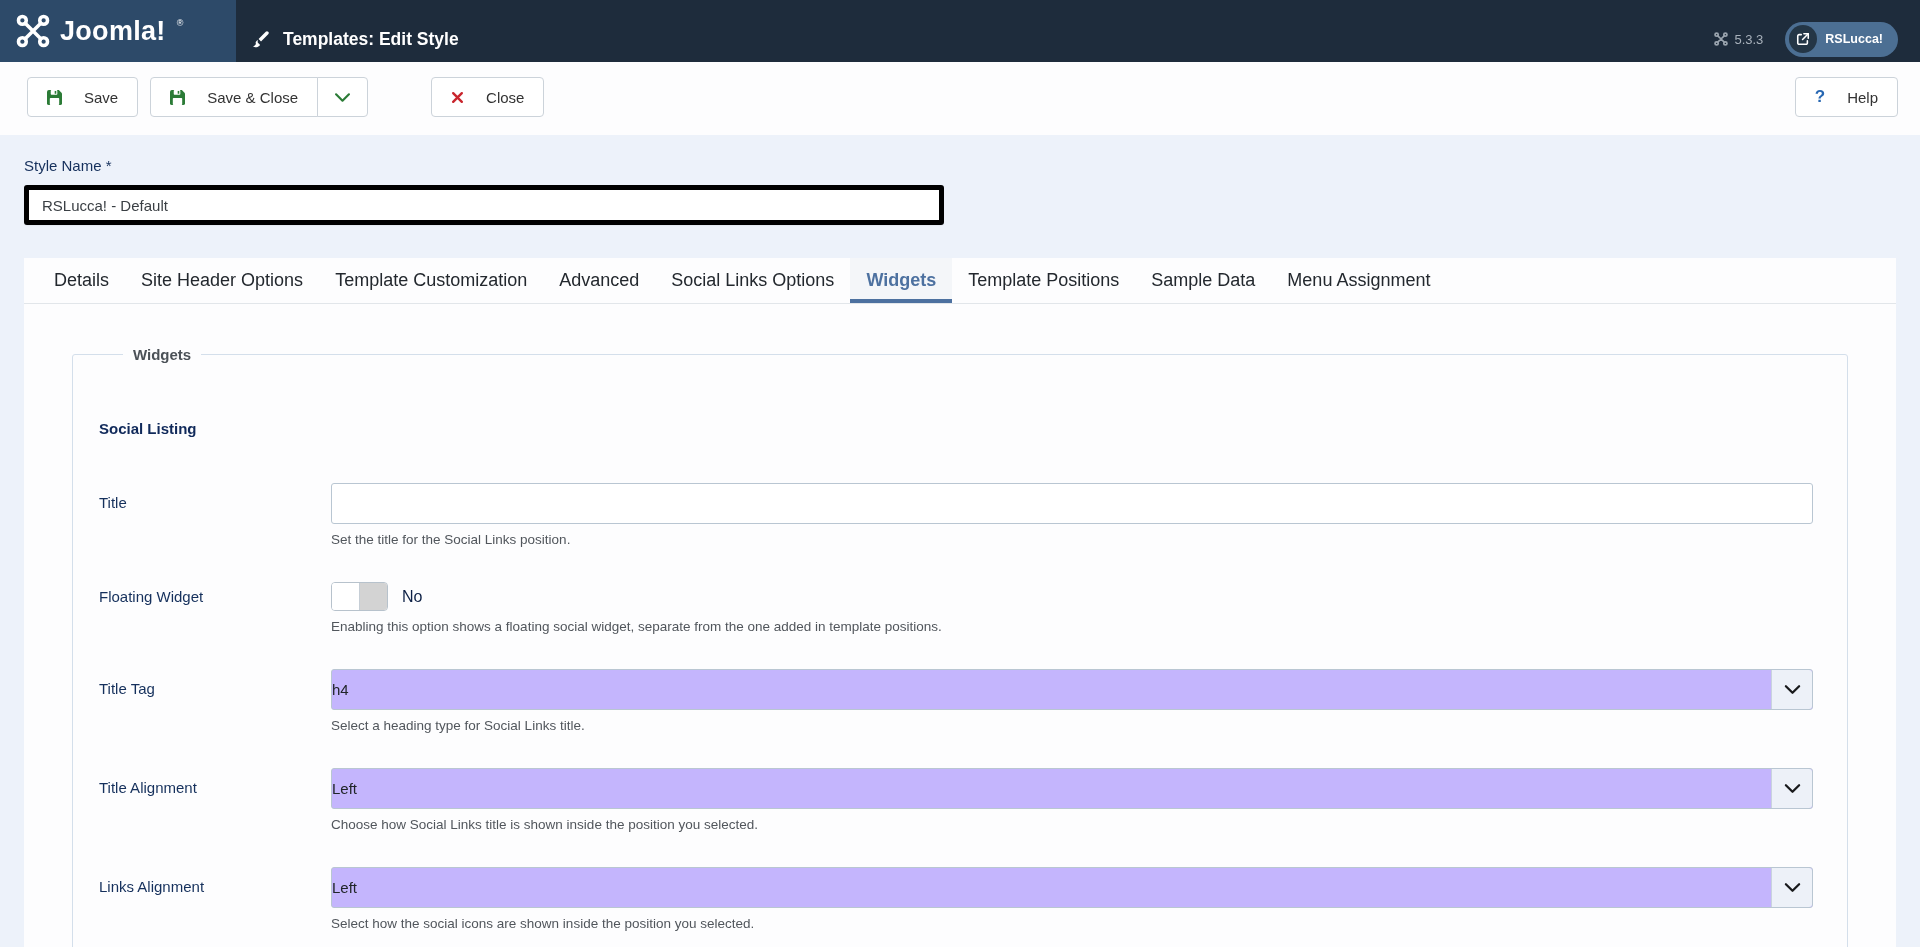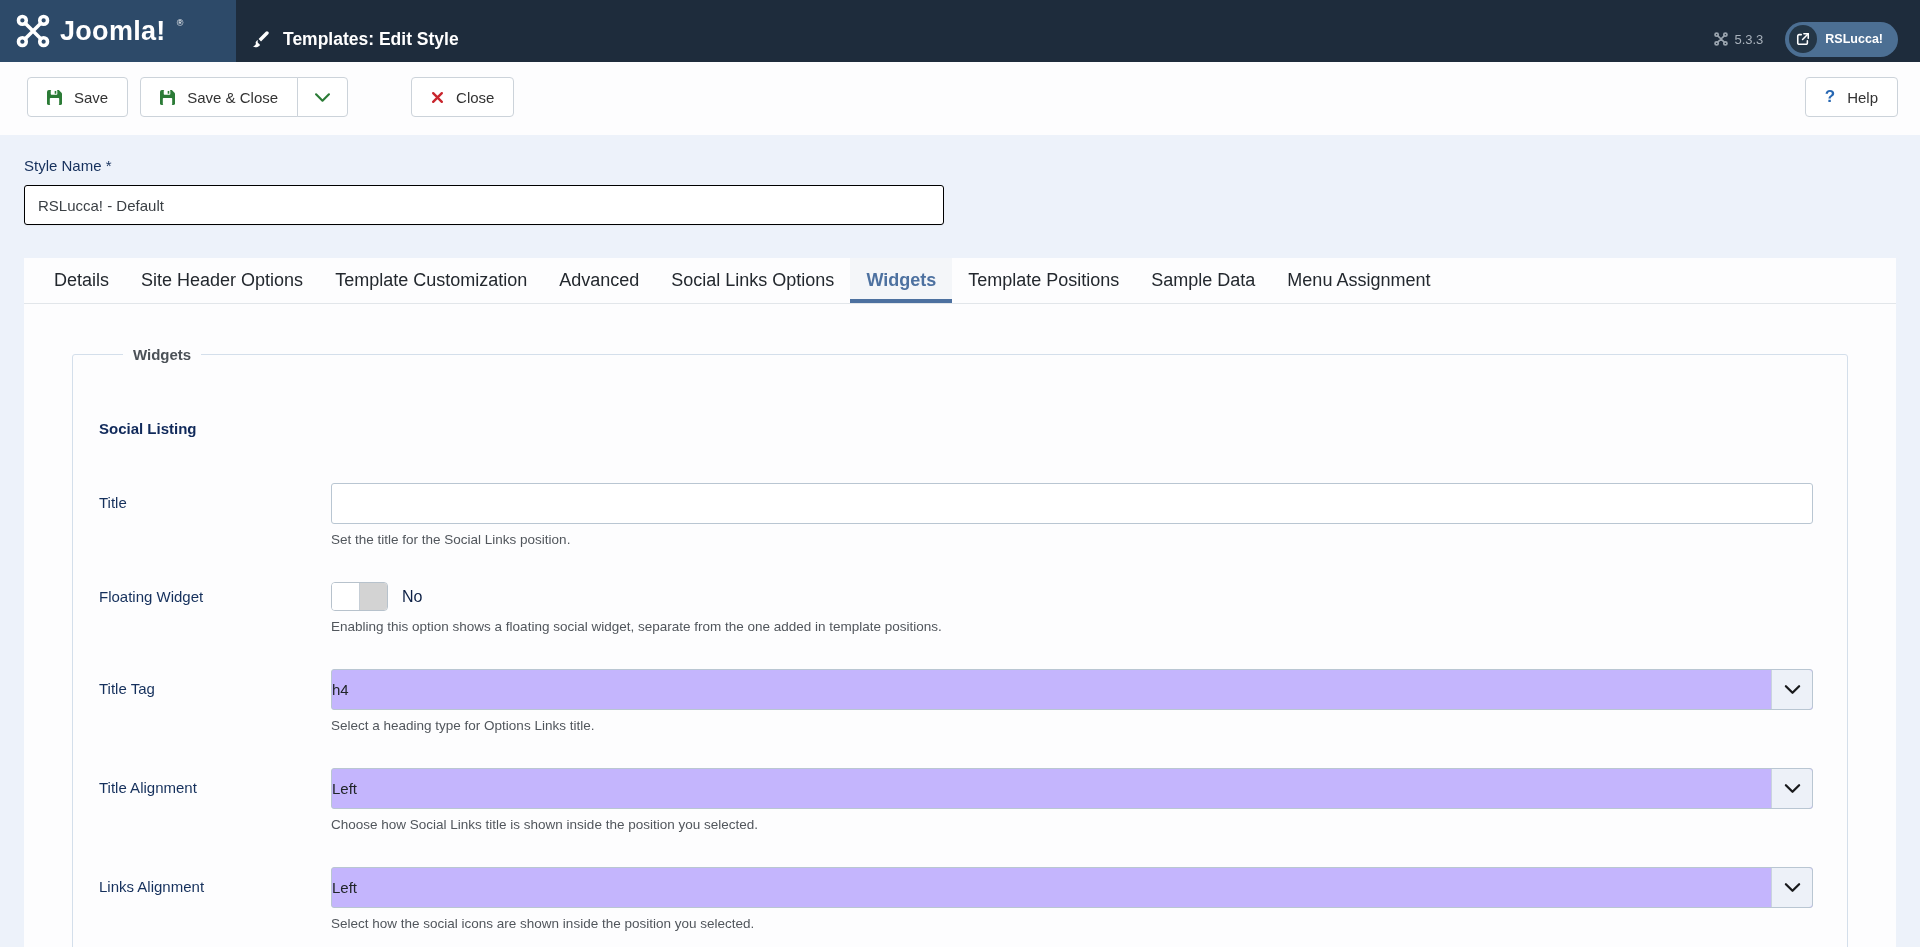--- a/index.html
+++ b/index.html
@@ -14,32 +14,32 @@
   .brand sup { color:#fff; font-size:9px; vertical-align:top; position:relative; top:-8px; left:1px; }
   .titlebar { flex:1; background:#1e2c3c; display:flex; align-items:center; padding:16px 22px 0 14px; gap:12px; }
   .page-title { color:#fff; font-size:17.5px; font-weight:600; }
   .top-right { margin-left:auto; display:flex; align-items:center; gap:22px; }
   .version { display:flex; align-items:center; gap:6px; color:#a8b1bb; font-size:13px; }
   .user-badge { background:#4c6f93; border-radius:999px; height:35px; display:flex; align-items:center; gap:8px; padding:3px 15px 3px 4px; color:#fff; font-size:12.5px; font-weight:600; cursor:pointer; }
   .badge-circle { width:28px; height:28px; border-radius:50%; background:#243646; display:flex; align-items:center; justify-content:center; }
 
   
   .toolbar { background:#fdfdfe; padding:15px 22px 18px 27px; display:flex; align-items:flex-start; flex-shrink:0; }
-  .btn { height:40px; background:#fff; border:1px solid #ccd3da; border-radius:4px; display:inline-flex; align-items:center; gap:12px; padding:0 19px; font-family:inherit; font-size:15px; color:#333; cursor:pointer; }
+  .btn { height:40px; background:#fff; border:1px solid #ccd3da; border-radius:4px; display:inline-flex; align-items:center; gap:22px; padding:0 19px; font-family:inherit; font-size:15px; color:#333; cursor:pointer; }
   .btn-group { display:flex; margin-left:12px;align-items:center; }
   .btn-group .btn-main { border-radius:4px 0 0 4px; }
   .btn-group .btn-caret { border-radius:0 4px 4px 0; margin-left:-1px; padding:0 17px; }
   .btn-close { margin-left:63px; }
   .btn-help { margin-left:auto; }
   .help-q { color:#2767b2; font-weight:700; font-size:17px; }
 
   
   .content { flex:1; background:#edf2fa; padding:22px 24px 0; overflow:hidden; }
   .style-label { display:block; font-size:15px; color:#15305c; margin-bottom:11px; }
-  .style-input { width:920px; height:40px; border:1px solid #000000; border-radius:3px; background:#fff; padding:0 13px; font-family:inherit; font-size:15px; color:#3a3f44; box-shadow:0 1px 1px rgba(0,0,0,.04); }
+  .style-input { width:920px; height:40px; border:5px solid #000000; border-radius:3px; background:#fff; padding:0 13px; font-family:inherit; font-size:15px; color:#3a3f44; box-shadow:0 1px 1px rgba(0,0,0,.04); }
 
   .card { margin-top:33px; background:#fdfdfe; min-height:720px; }
   .tabs { display:flex; padding-left:14px; border-bottom:1px solid #e2e6ea; }
   .tab { padding:12px 16px 8px; font-size:18px; color:#23282e; border-bottom:4px solid transparent; cursor:pointer; white-space:nowrap; }
   .tab.active { background:#f4f6f9; color:#4d71a0; font-weight:700; border-bottom-color:#4d71a0; }
 
   fieldset.panel { margin:42px 48px 0; border:1px solid #d4dfeb; border-radius:3px; padding:44px 34px 60px 26px; }
   fieldset.panel legend { margin-left:24px; padding:0 10px; font-size:15px; font-weight:700; color:#4b5157; }
   .section-heading { font-size:15px; font-weight:700; color:#10295a; margin:13px 0 46px; }
 
@@ -191,21 +191,21 @@
           <div class="row-label">Title Tag</div>
           <div class="row-control">
             <div class="select">
               <span>h4</span>
               <span class="chev">
                 <svg width="17" height="11" viewBox="0 0 18 11" fill="none" stroke="#191a1c" stroke-width="2.4" stroke-linecap="round" stroke-linejoin="round">
                     <path d="M2 2l7 7 7-7"></path>
                   </svg>
               </span>
             </div>
-            <div class="desc">Select a heading type for Options Links title.</div>
+            <div class="desc">Select a heading type for Social Links title.</div>
           </div>
         </div>
 
         <div class="row">
           <div class="row-label">Title Alignment</div>
           <div class="row-control">
             <div class="select">
               <span>Left</span>
               <span class="chev">
                 <svg width="17" height="11" viewBox="0 0 18 11" fill="none" stroke="#191a1c" stroke-width="2.4" stroke-linecap="round" stroke-linejoin="round">

